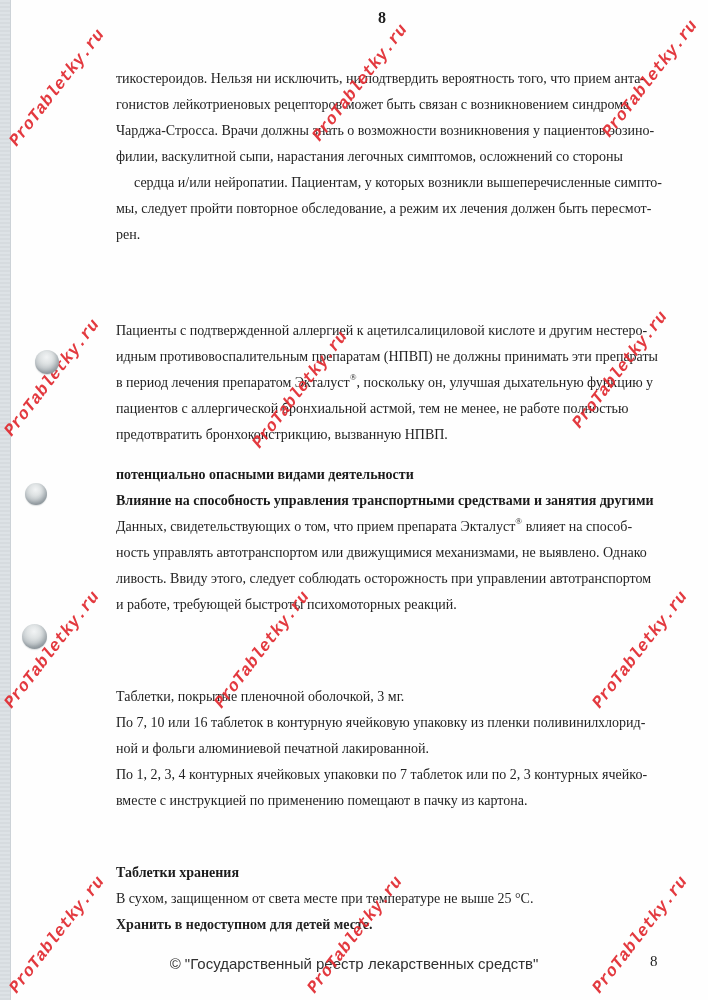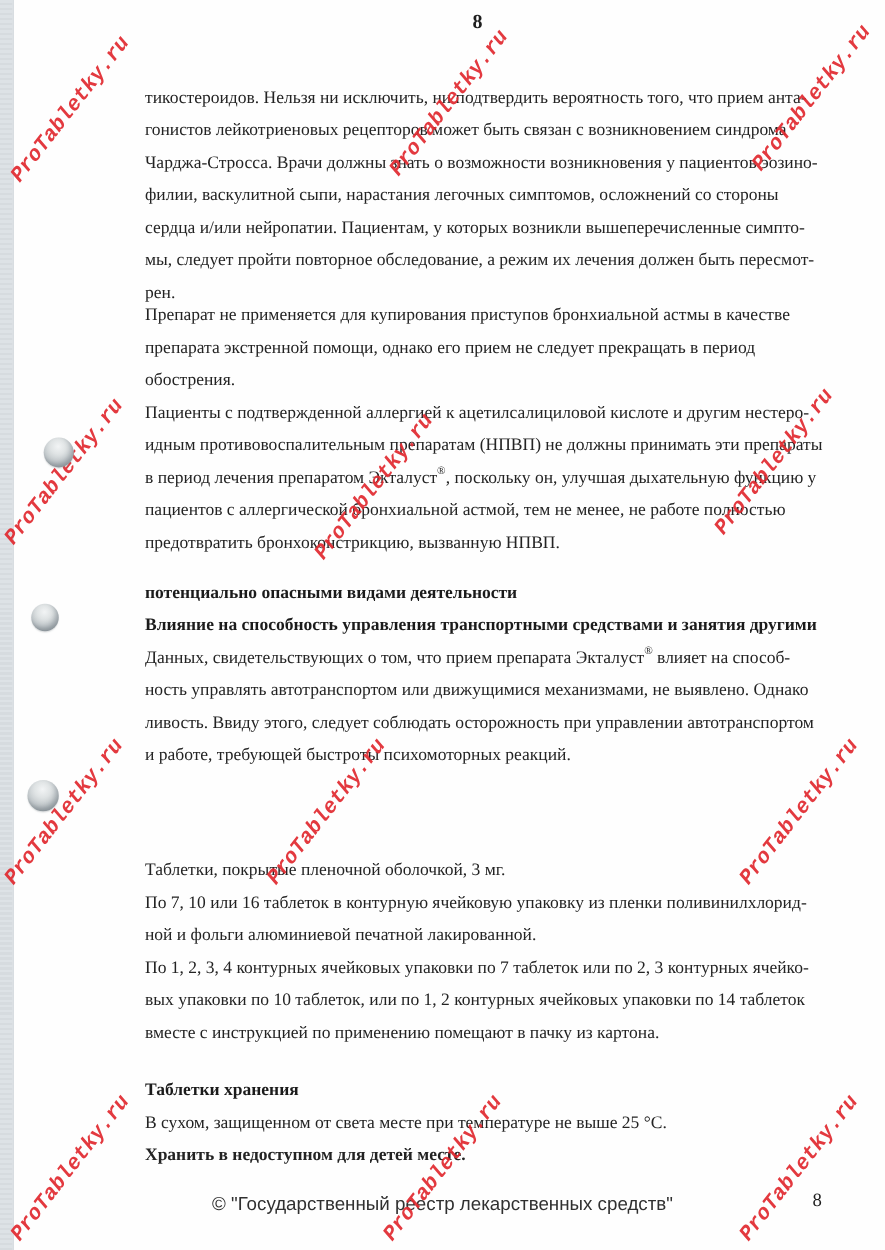--- a/index.html
+++ b/index.html
@@ -53,28 +53,23 @@
 
 <div class="page">
   <div class="edge-strip"></div>
   <div class="pagenum-top">8</div>
   <div id="content">
       <div class="block paragraph" style="top: 66px;">
         <div class="line" style="word-spacing: 0px;">тикостероидов. Нельзя ни исключить, ни подтвердить вероятность того, что прием анта-</div>
         <div class="line" style="word-spacing: 0px;">гонистов лейкотриеновых рецепторов может быть связан с возникновением синдрома</div>
         <div class="line" style="word-spacing: 0px;">Чарджа-Стросса. Врачи должны знать о возможности возникновения у пациентов эозино-</div>
         <div class="line" style="word-spacing: 0px;">филии, васкулитной сыпи, нарастания легочных симптомов, осложнений со стороны</div>
-        <div class="line" style="word-spacing: 0px;">сердца и/или нейропатии. Пациентам, у которых возникли вышеперечисленные симпто-</div>
+        <div class="line" style="word-spacing: 0px; text-align: center;">сердца и/или нейропатии. Пациентам, у которых возникли вышеперечисленные симпто-</div>
         <div class="line" style="word-spacing: 0px;">мы, следует пройти повторное обследование, а режим их лечения должен быть пересмот-</div>
         <div class="line last">рен.</div>
-      </div>
-      <div class="block paragraph" style="top: 240px;">
-        <div class="line" style="word-spacing: 0px;">Препарат не применяется для купирования приступов бронхиальной астмы в качестве</div>
-        <div class="line" style="word-spacing: 0px;">препарата экстренной помощи, однако его прием не следует прекращать в период</div>
-        <div class="line last">обострения.</div>
       </div>
       <div class="block paragraph" style="top: 318px;">
         <div class="line" style="word-spacing: 0px;">Пациенты с подтвержденной аллергией к ацетилсалициловой кислоте и другим нестеро-</div>
         <div class="line" style="word-spacing: 0px;">идным противовоспалительным препаратам (НПВП) не должны принимать эти препараты</div>
         <div class="line" style="word-spacing: 0px;">в период лечения препаратом Экталуст<sup class="reg">®</sup>, поскольку он, улучшая дыхательную функцию у</div>
         <div class="line" style="word-spacing: 0px;">пациентов с аллергической бронхиальной астмой, тем не менее, не работе полностью</div>
         <div class="line last">предотвратить бронхоконстрикцию, вызванную НПВП.</div>
       </div>
       <div class="block heading" style="top: 462px;">
         <div class="line last">потенциально опасными видами деятельности</div>
@@ -88,21 +83,20 @@
       </div>
       <div class="block paragraph" style="top: 684px;">
         <div class="line last">Таблетки, покрытые пленочной оболочкой, 3 мг.</div>
       </div>
       <div class="block paragraph" style="top: 710px;">
         <div class="line" style="word-spacing: 0px;">По 7, 10 или 16 таблеток в контурную ячейковую упаковку из пленки поливинилхлорид-</div>
         <div class="line last">ной и фольги алюминиевой печатной лакированной.</div>
       </div>
       <div class="block paragraph" style="top: 762px;">
         <div class="line" style="word-spacing: 0px;">По 1, 2, 3, 4 контурных ячейковых упаковки по 7 таблеток или по 2, 3 контурных ячейко-</div>
-        <div class="line" style="word-spacing: 0px;">вых упаковки по 10 таблеток, или по 1, 2 контурных ячейковых упаковки по 14 таблеток</div>
         <div class="line last">вместе с инструкцией по применению помещают в пачку из картона.</div>
       </div>
       <div class="block heading" style="top: 860px;">
         <div class="line last">Таблетки хранения</div>
       </div>
       <div class="block paragraph" style="top: 886px;">
         <div class="line last">В сухом, защищенном от света месте при температуре не выше 25 °C.</div>
       </div>
       <div class="block paragraph" style="top: 912px; font-weight: bold;">
         <div class="line last">Хранить в недоступном для детей месте.</div>

